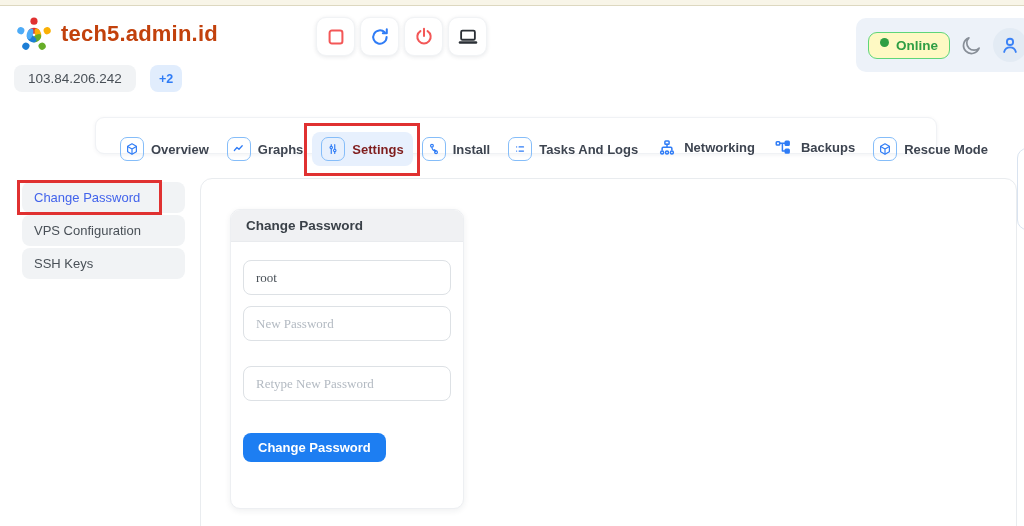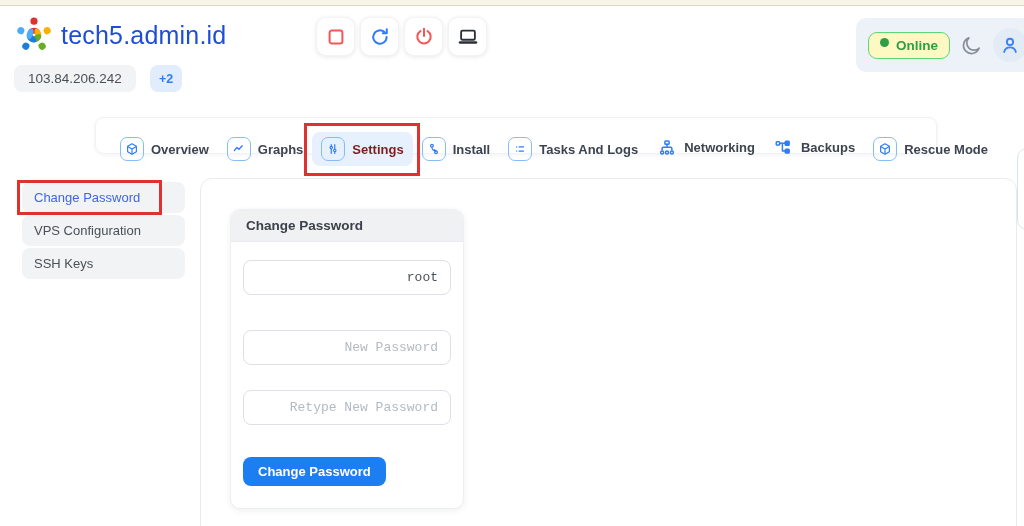--- a/index.html
+++ b/index.html
@@ -5,21 +5,21 @@
   html,body{margin:0;padding:0;background:#fff;}
   .stage{position:relative;width:1024px;height:526px;overflow:hidden;background:#fff;
          font-family:"Liberation Sans",sans-serif;}
   svg{display:block;}
 
   
   .top-strip{position:absolute;left:0;top:0;width:1024px;height:5px;background:#f8f5e8;border-bottom:1px solid #ddd8c0;}
 
   
   .logo{position:absolute;left:13px;top:14px;width:42px;height:42px;}
-  .page-title{position:absolute;left:61px;top:21px;font-size:25px;font-weight:400;color:#1d4ed8;letter-spacing:.2px;}
+  .page-title{position:absolute;left:61px;top:21px;font-size:22px;font-weight:700;color:#c2410c;letter-spacing:.2px;}
   .actions{position:absolute;left:316px;top:17px;display:flex;gap:5px;}
   .action-btn{width:37px;height:37px;background:#fff;border:1px solid #f1f3f5;border-radius:10px;
               display:flex;align-items:center;justify-content:center;box-shadow:0 1px 4px rgba(20,30,50,.10);cursor:pointer;}
 
   .user-chip{position:absolute;left:856px;top:18px;width:176px;height:54px;background:#edf2f9;border-radius:10px;
              display:flex;align-items:center;gap:10px;padding-left:12px;box-sizing:border-box;}
   .online-badge{display:flex;gap:7px;background:#fef9c3;border:1.5px solid #5fd679;border-radius:9px;
                 padding:5px 11px;color:#2f9e44;font-weight:700;font-size:13.5px;}
   .online-dot{width:9px;height:9px;border-radius:50%;background:#2f9e44;}
   .moon-btn{cursor:pointer;display:flex;align-items:center;}
@@ -57,23 +57,23 @@
              border:1px solid #e9ecef;border-radius:12px;}
   .partial-card{position:absolute;left:1017px;top:148px;width:30px;height:80px;background:#fff;
                 border:1px solid #d9e3f0;border-radius:10px;}
 
   .inner-card{position:absolute;left:29px;top:30px;width:234px;height:300px;background:#fff;border:1px solid #edeff2;
               border-radius:10px;box-shadow:0 2px 6px rgba(30,40,60,.07);box-sizing:border-box;}
   .inner-header{height:31px;background:#f0f1f3;border-radius:9px 9px 0 0;display:flex;align-items:center;
                 padding:0 15px;font-size:13.5px;font-weight:700;color:#3a4148;border-bottom:1px solid #e9ebee;}
   .inner-body{padding:0 12px;}
   .field{width:100%;height:35px;border:1px solid #dde1e5;border-radius:8px;padding:0 12px;font-size:13px;color:#495057;
-         box-sizing:border-box;outline:none;background:#fff;font-family:Liberation Mono, monospace;text-align:right;}
+         box-sizing:border-box;outline:none;background:#fff;font-family:Liberation Serif, serif;}
   .field::placeholder{color:#b3bac2;}
-  .f1{margin-top:18px;} .f2{margin-top:35px;} .f3{margin-top:25px;}
+  .f1{margin-top:18px;} .f2{margin-top:11px;} .f3{margin-top:25px;}
   .strength{margin:8px 2px 0 2px;font-size:11px;color:#4a5158;}
   .submit-btn{margin-top:32px;height:29px;padding:0 15px;background:#1d7ef2;color:#fff;border:none;border-radius:8px;
               font-size:13px;font-weight:700;cursor:pointer;font-family:"Liberation Sans",sans-serif;}
 </style>
 </head>
 <body>
 
 <div class="stage">
   <div class="top-strip"></div>
 

